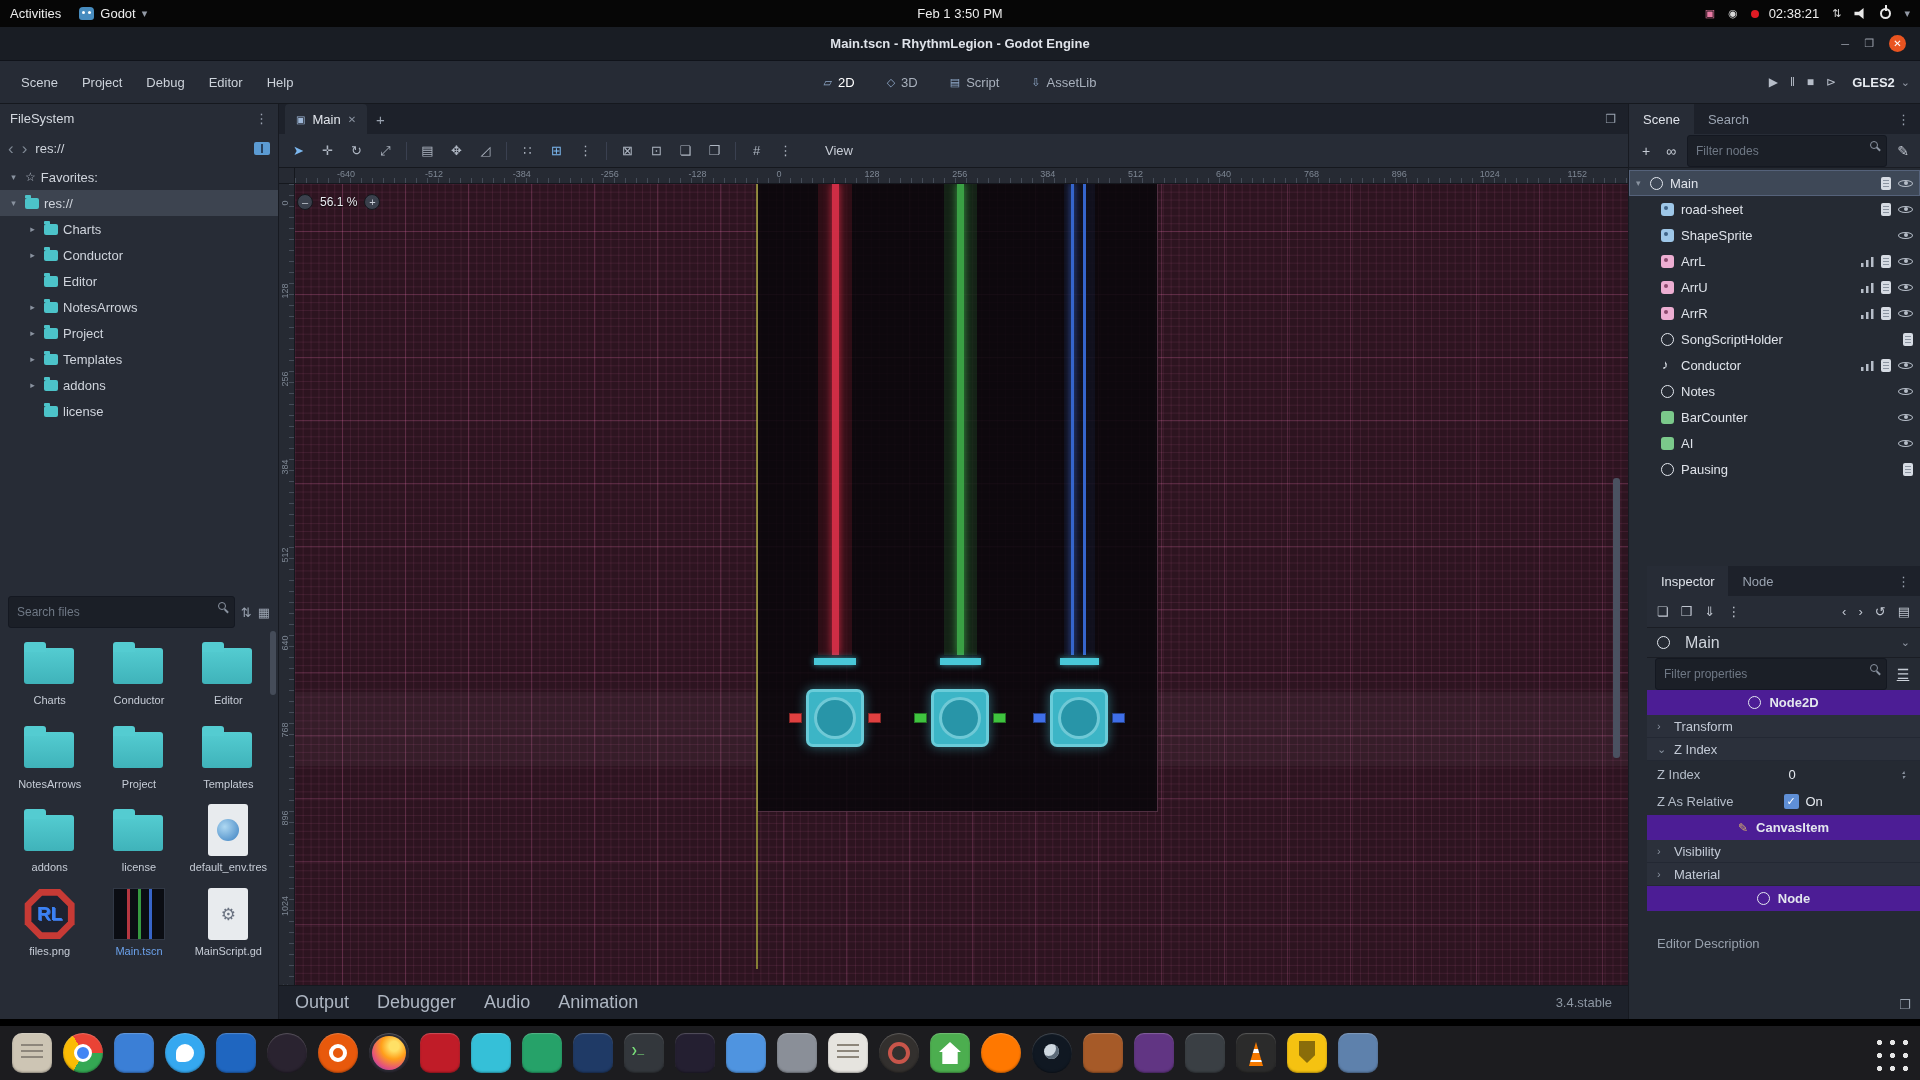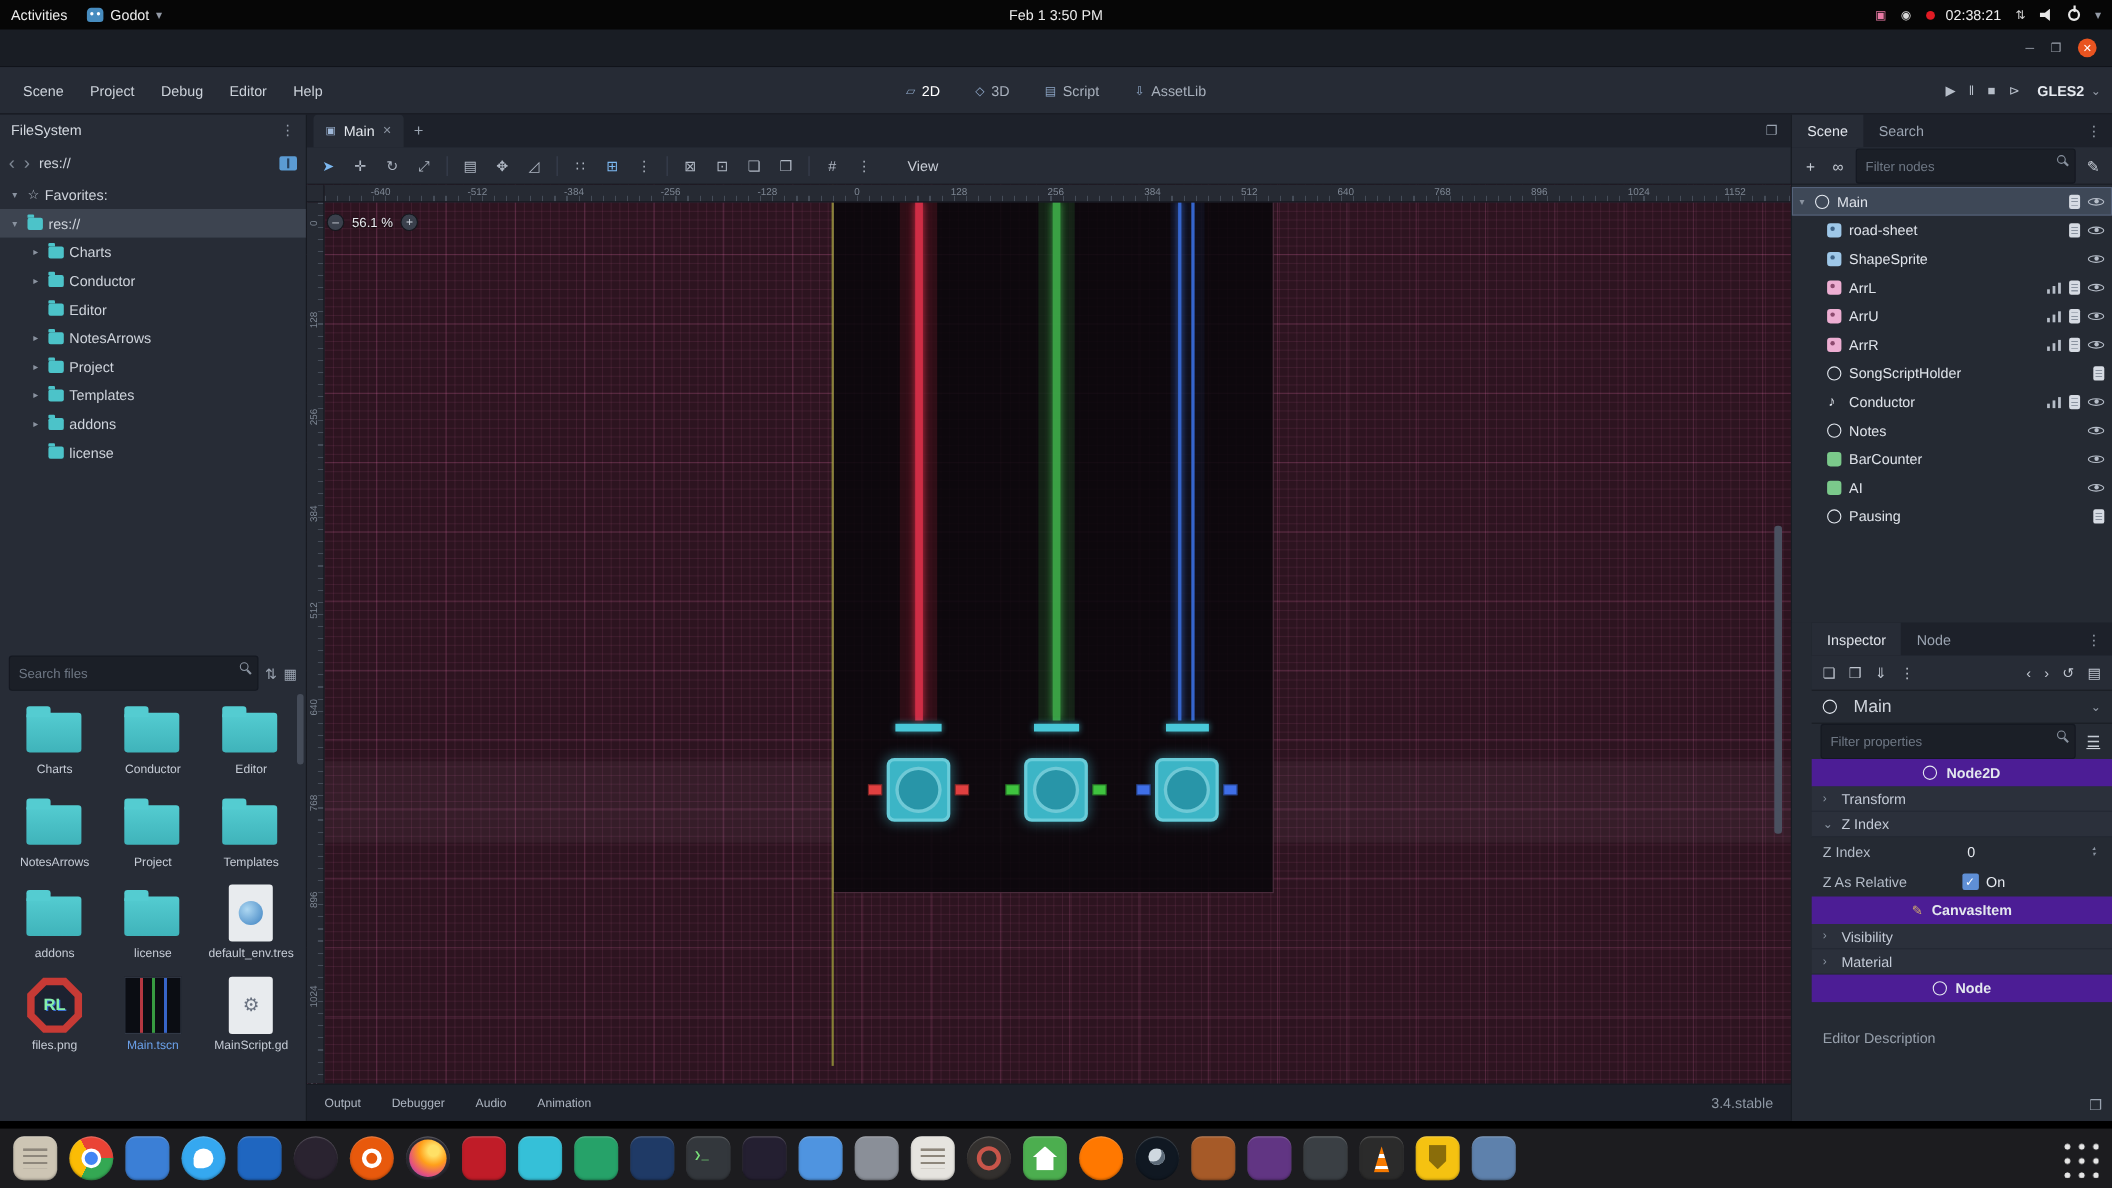--- a/index.html
+++ b/index.html
@@ -100,21 +100,21 @@
     border-radius:50%;background:radial-gradient(circle at 35% 35%,#aed8f2,#3a7fc0);}
   .thumb[data-type="logo"]::before{content:"";position:absolute;inset:2px;background:#c73a35;
     clip-path:polygon(30% 2%,70% 2%,98% 30%,98% 70%,70% 98%,30% 98%,2% 70%,2% 30%);}
   .thumb[data-type="logo"]::after{content:"";position:absolute;inset:9px;background:#1d2230;
     clip-path:polygon(30% 2%,70% 2%,98% 30%,98% 70%,70% 98%,30% 98%,2% 70%,2% 30%);}
   .thumb[data-type="scene"]::before{content:"";position:absolute;inset:2px;background-color:#0b0d13;
     border:1px solid #313845;
     background-image:linear-gradient(90deg,transparent 0 13px,rgba(200,60,70,.9) 13px 16px,transparent 16px 24px,
       rgba(60,170,70,.9) 24px 27px,transparent 27px 35px,rgba(60,110,220,.9) 35px 38px,transparent 38px);}
   .thumb-badge{position:absolute;z-index:2;left:50%;top:50%;transform:translate(-50%,-50%);
-    font-weight:bold;font-size:15px;color:#86efac;text-shadow:1px 1px 0 #3a6fd0;}
+    font-weight:bold;font-size:19px;color:#3b82f6;text-shadow:1px 1px 0 #3a6fd0;}
   .thumb[data-type="script"] .thumb-badge{color:#6a7280;text-shadow:none;font-size:17px;font-weight:normal;}
   .fs-grid-scrollbar{position:absolute;right:2px;top:4px;width:6px;height:64px;background:#454c59;border-radius:3px;}
 
   
   #center{flex:1;display:flex;flex-direction:column;min-width:0;}
   .vt-tabs{height:30px;background:#1d212a;display:flex;align-items:center;padding-left:6px;flex:none;}
   .vt-tab{height:30px;display:flex;align-items:center;gap:7px;padding:0 11px;background:#272c36;
     color:#e2e6ec;font-size:13px;border-radius:4px 4px 0 0;}
   .vt-tab-icon{color:#9fb8d8;font-size:10px;}
   .vt-close{color:#8a93a0;font-size:10px;}
@@ -170,21 +170,21 @@
     background:rgba(16,110,130,.45);}
   .handle{position:absolute;top:50%;width:13px;height:10px;transform:translateY(-50%);background:var(--h);
     z-index:5;border:1px solid rgba(0,0,0,.4);}
   .hl{left:-17px;} .hr{right:-17px;}
   .v-scrollbar{position:absolute;right:8px;top:310px;width:7px;height:280px;background:#4a5160;
     border-radius:3px;z-index:8;}
 
   .bottom-bar{height:34px;background:#1d212a;border-top:1px solid #15181e;display:flex;align-items:center;
     padding:0 16px;flex:none;}
   .bb-tabs{display:flex;gap:28px;}
-  .bb-tab{color:#aeb6c2;font-size:11px;}
+  .bb-tab{color:#aeb6c2;font-size:18px;}
   .bb-version{margin-left:auto;color:#8e97a3;font-size:13px;}
 
   
   #right-panel{width:292px;flex:none;border-left:1px solid #171a21;display:flex;flex-direction:column;
     background:#272c36;}
   .dock-tabs{height:30px;background:#1d212a;display:flex;align-items:center;flex:none;}
   .dock-tab{height:30px;display:flex;align-items:center;padding:0 14px;color:#9aa3b0;font-size:13px;}
   .dock-tab.active{background:#272c36;color:#dfe3ea;}
   .dock-tabs .kebab{margin-left:auto;margin-right:10px;}
   .sp-toolbar{height:34px;display:flex;align-items:center;gap:7px;padding:0 8px;background:#272c36;
@@ -311,20 +311,21 @@
     <span class="tray-glyph" data-name="network-arrows-icon">⇅</span>
     <span class="icon-speaker" data-name="volume-icon"></span>
     <span class="icon-power" data-name="power-icon"></span>
     <span class="caret" data-name="tray-chevron-icon">▾</span>
   </div>
 </div>
 
 <div id="godot" data-name="godot-window">
 
   <div id="titlebar" data-name="window-titlebar">
+    <div class="tb-title" data-name="window-title">Main.tscn - RhythmLegion - Godot Engine</div>
     <div class="tb-buttons">
       <span class="tb-btn" data-name="minimize-button">─</span>
       <span class="tb-btn" data-name="maximize-button">❐</span>
       <span class="tb-close" data-name="close-button">✕</span>
     </div>
   </div>
 
   <div id="menubar" data-name="menu-bar">
     <div class="mb-left">
 

